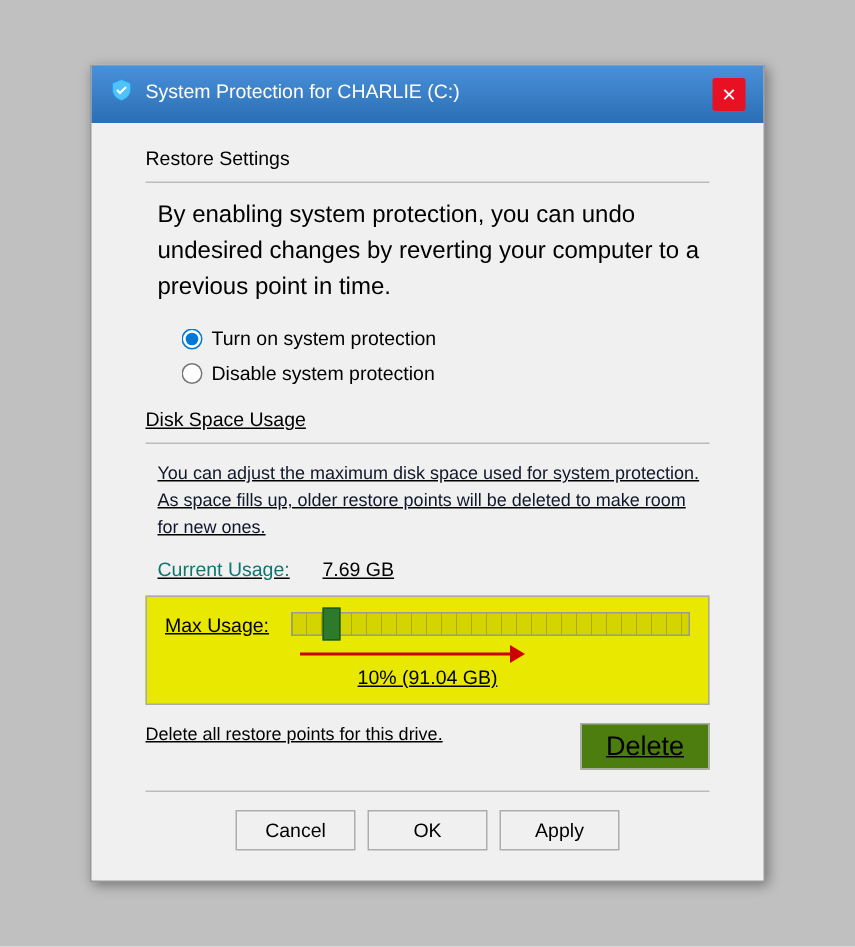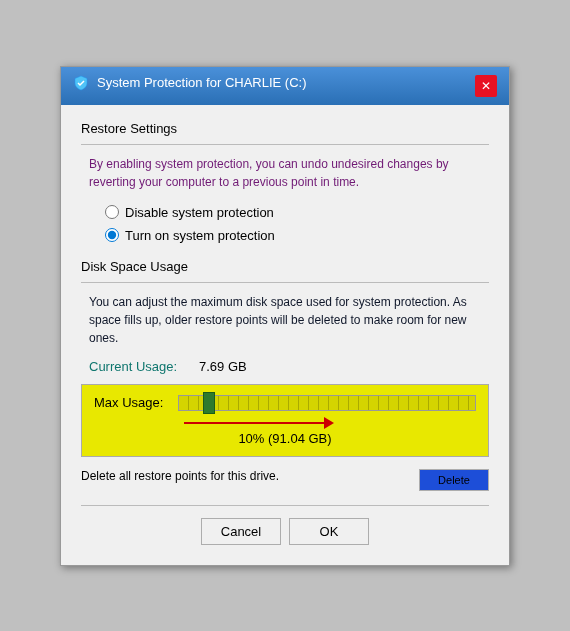--- a/index.html
+++ b/index.html
@@ -48,36 +48,36 @@
       border: none;
       color: white;
       font-size: 12px;
       cursor: pointer;
       display: flex;
       align-items: center;
       justify-content: center;
       border-radius: 2px;
     }
     .dialog-body {
-      padding: 16px 20px;
+      padding: 16px 36px;
     }
     .section-title {
       font-size: 13px;
       font-weight: 400;
       color: #000;
       margin-bottom: 8px;
     }
     .section-divider {
       border: none;
       border-top: 1px solid #bbb;
       margin-bottom: 10px;
     }
     .description-text {
-      font-size: 12px;
-      color: #701a75;
+      font-size: 16px;
+      color: #000000;
       margin-bottom: 14px;
       line-height: 1.5;
       margin-left: 8px;
     }
     .radio-group {
       margin-left: 24px;
       margin-bottom: 16px;
     }
     .radio-item {
       display: flex;
@@ -88,20 +88,21 @@
       cursor: pointer;
     }
     .radio-item input[type="radio"] {
       width: 14px;
       height: 14px;
       accent-color: #0078d4;
       cursor: pointer;
     }
     .disk-section {
       margin-top: 10px;
+      text-decoration: underline;
     }
     .disk-desc {
       font-size: 12px;
       color: #0f172a;
       margin-bottom: 12px;
       line-height: 1.5;
       margin-left: 8px;
     }
     .current-usage-row {
       display: flex;
@@ -198,24 +199,24 @@
       justify-content: space-between;
       margin-bottom: 14px;
       margin-top: 4px;
     }
     .delete-desc {
       font-size: 12px;
       color: #000;
       flex: 1;
     }
     .delete-btn {
-      background: #1d4ed8;
+      background: #4d7c0f;
       border: 1px solid #adadad;
       padding: 4px 16px;
-      font-size: 11px;
+      font-size: 18px;
       cursor: pointer;
       min-width: 70px;
     }
     .bottom-divider {
       border: none;
       border-top: 1px solid #bbb;
       margin-bottom: 12px;
     }
     .button-row {
       display: flex;
@@ -256,26 +257,26 @@
 
   <div class="dialog-body">
 
     <div class="section-title">Restore Settings</div>
     <hr class="section-divider">
 
     <p class="description-text">By enabling system protection, you can undo undesired changes by reverting your computer to a previous point in time.</p>
 
     <div class="radio-group">
       <label class="radio-item">
+        <input type="radio" name="protection" checked="" style="">
+        <span>Turn on system protection</span>
+      </label>
+      <label class="radio-item">
         <input type="radio" name="protection" style="">
         <span>Disable system protection</span>
-      </label>
-      <label class="radio-item">
-        <input type="radio" name="protection" checked="" style="">
-        <span>Turn on system protection</span>
       </label>
     </div>
 
     <div class="disk-section">
       <div class="section-title">Disk Space Usage</div>
       <hr class="section-divider">
 
       <p class="disk-desc">You can adjust the maximum disk space used for system protection. As space fills up, older restore points will be deleted to make room for new ones.</p>
 
       <div class="current-usage-row">
@@ -305,16 +306,17 @@
         <span class="delete-desc">Delete all restore points for this drive.</span>
         <button class="delete-btn">Delete</button>
       </div>
     </div>
 
     <hr class="bottom-divider">
 
     <div class="button-row">
       <button class="dialog-btn">Cancel</button>
       <button class="dialog-btn primary">OK</button>
+      <button class="dialog-btn">Apply</button>
     </div>
 
   </div>
 </div>
 
 </body></html>

